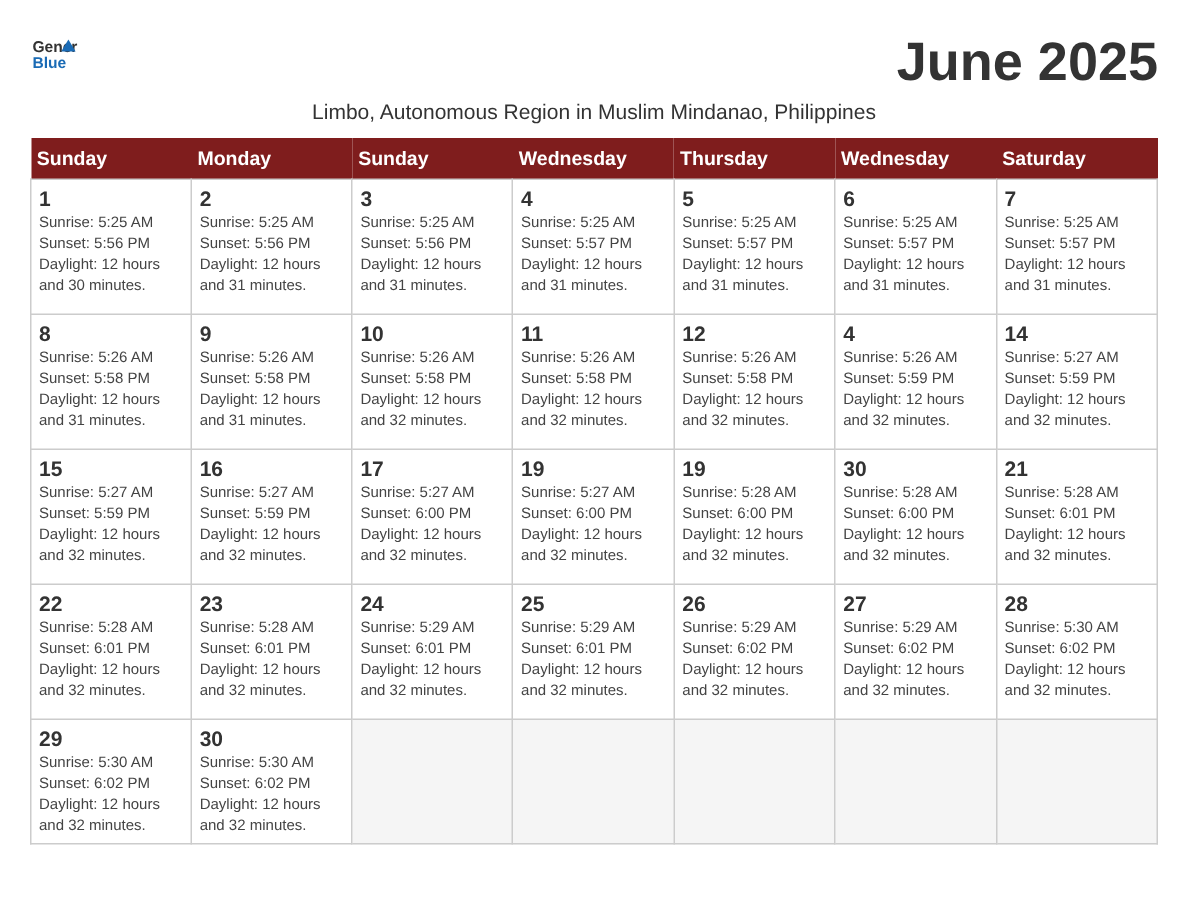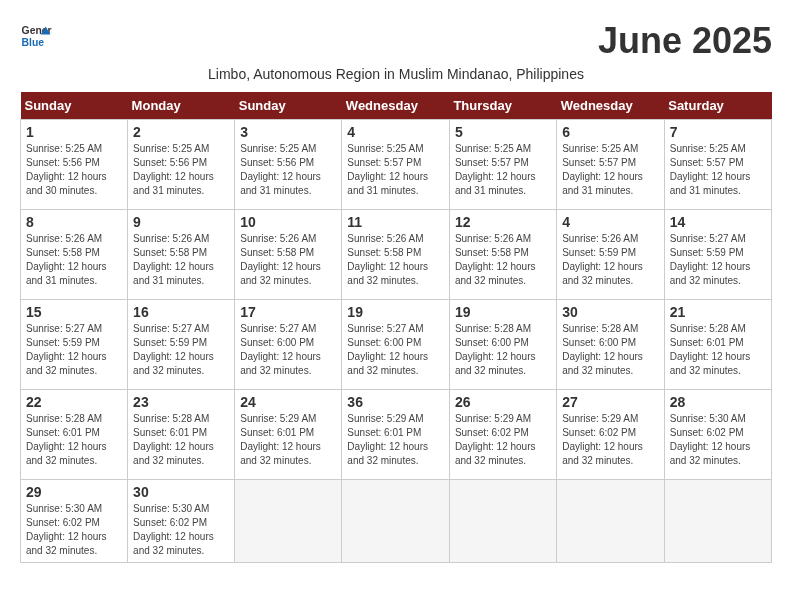--- a/index.html
+++ b/index.html
@@ -251,21 +251,21 @@
           Sunrise: 5:28 AM<br>Sunset: 6:01 PM<br>Daylight: 12 hours and 32 minutes.
         </div>
       </td>
         <td>
         <span class="day-num">24</span>
         <div class="day-detail">
           Sunrise: 5:29 AM<br>Sunset: 6:01 PM<br>Daylight: 12 hours and 32 minutes.
         </div>
       </td>
         <td>
-        <span class="day-num">36</span>
+        <span class="day-num">25</span>
         <div class="day-detail">
           Sunrise: 5:29 AM<br>Sunset: 6:01 PM<br>Daylight: 12 hours and 32 minutes.
         </div>
       </td>
         <td>
         <span class="day-num">26</span>
         <div class="day-detail">
           Sunrise: 5:29 AM<br>Sunset: 6:02 PM<br>Daylight: 12 hours and 32 minutes.
         </div>
       </td>

